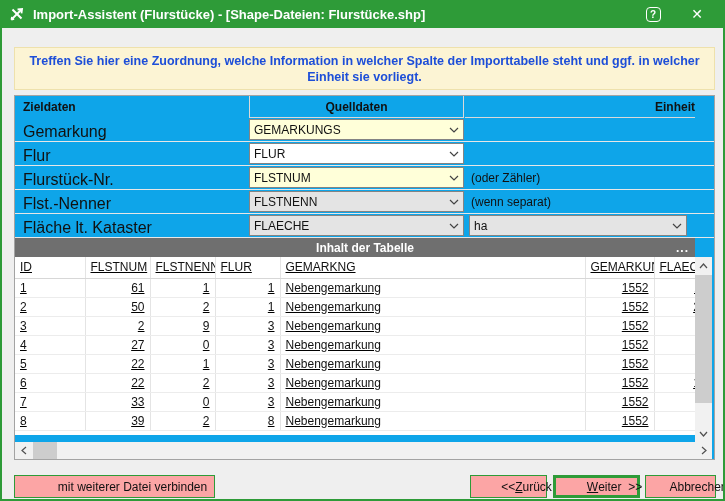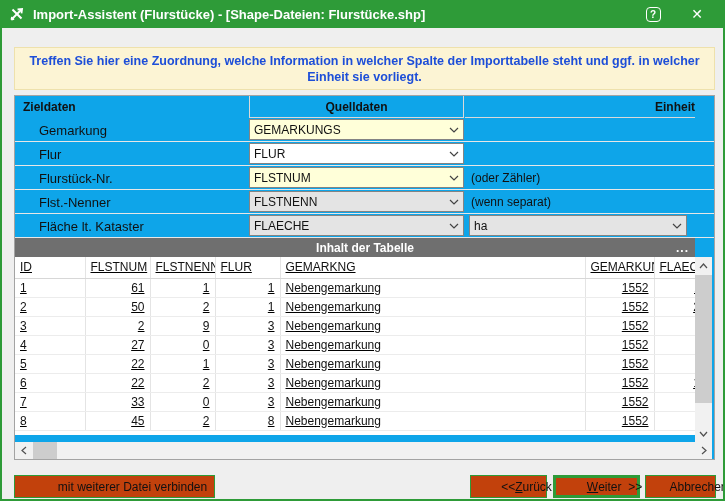--- a/index.html
+++ b/index.html
@@ -25,21 +25,21 @@
   .panel{position:absolute;left:12px;top:93px;width:701px;height:365px;background:#0ea5e9;
          border:1px solid #a3a3a3;}
   .map-head{position:absolute;left:0;top:0;width:699px;height:22px;font-weight:bold;font-size:12px;color:#111;}
   .mh-target{position:absolute;left:8px;top:4px;}
   .mh-source{position:absolute;left:234px;top:0;width:215px;height:22px;text-align:center;padding-top:4px;
              border-left:1px solid #d9d9d9;border-right:1px solid #d9d9d9;border-bottom:1px solid #d9d9d9;}
   .mh-unit{position:absolute;left:450px;top:0;width:230px;height:22px;text-align:right;padding-top:4px;
            border-bottom:1px solid #d9d9d9;}
   .map-rows{position:absolute;left:0;top:22px;width:699px;}
   .map-row{position:relative;width:699px;height:24px;border-bottom:1px solid #e7e7e7;}
-  .map-label{position:absolute;left:24px;top:5px;font-size:13px;color:#111;}
+  .map-label{position:absolute;left:8px;top:5px;font-size:16px;color:#111;}
   .combo{position:absolute;top:1px;height:21px;border:1px solid #848484;display:flex;
          align-items:center;font-size:12px;color:#111;cursor:default;}
   .combo .cv{flex:1;padding-left:4px;overflow:hidden;white-space:nowrap;}
   .combo .chev{width:18px;display:flex;justify-content:center;align-items:center;}
   .combo-src{left:234px;width:215px;}
   .combo-unit{left:454px;width:218px;}
   .map-note{position:absolute;left:456px;top:5px;font-size:12px;color:#111;}
   
   .tbl-title{position:absolute;left:0;top:142px;width:680px;height:19px;background:#6f6f6f;color:#fff;
              font-size:12px;font-weight:bold;display:flex;align-items:center;justify-content:center;padding-left:20px;}
@@ -58,21 +58,21 @@
   
   .vscroll{position:absolute;left:680px;top:161px;width:17px;height:185px;background:#f1f1f1;}
   .vscroll .arr{position:absolute;left:0;width:17px;height:17px;display:flex;align-items:center;justify-content:center;}
   .vscroll .arr.up{top:0;} .vscroll .arr.down{bottom:0;}
   .vscroll .thumb{position:absolute;left:0;top:18px;width:17px;height:128px;background:#cdcdcd;}
   .hscroll{position:absolute;left:0;top:346px;width:697px;height:17px;background:#f1f1f1;}
   .hscroll .arr{position:absolute;top:0;width:17px;height:17px;display:flex;align-items:center;justify-content:center;}
   .hscroll .arr.left{left:0;} .hscroll .arr.right{right:0;}
   .hscroll .thumb{position:absolute;left:18px;top:0;width:24px;height:17px;background:#cdcdcd;}
   
-  .btn{position:absolute;top:473px;height:23px;background:#c2410c;border:1px solid #2e9b38;
+  .btn{position:absolute;top:473px;height:23px;background:#fca5a5;border:1px solid #2e9b38;
        font-size:12px;color:#111;display:flex;align-items:center;justify-content:center;cursor:default;padding-left:36px;}
   .btn-combine{left:12px;width:201px;}
   .btn-back{left:468px;width:77px;}
   .btn-next{left:551px;width:87px;border-width:3px;}
   .btn-cancel{left:643px;width:71px;}
   .u{text-decoration:underline;}
 </style>
 </head>
 <body>
 
@@ -260,21 +260,21 @@
               <td class="al">7</td>
               <td class="ar">33</td>
               <td class="ar">0</td>
               <td class="ar">3</td>
               <td class="al">Nebengemarkung</td>
               <td class="ar">1552</td>
               <td class="ar">8</td>
             </tr>
             <tr>
               <td class="al">8</td>
-              <td class="ar">45</td>
+              <td class="ar">39</td>
               <td class="ar">2</td>
               <td class="ar">8</td>
               <td class="al">Nebengemarkung</td>
               <td class="ar">1552</td>
               <td class="ar">2</td>
             </tr>
           </tbody>
       </table>
     </div>
 

